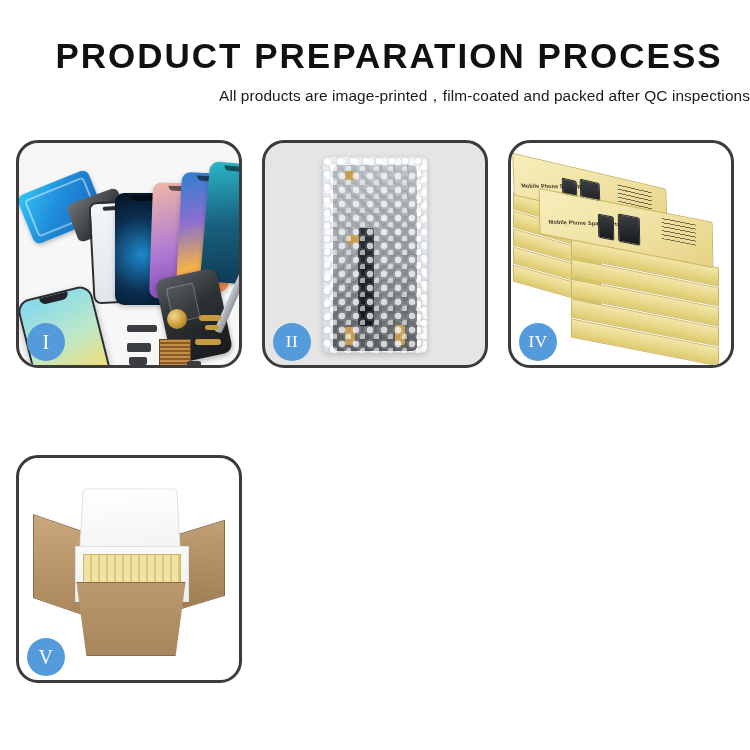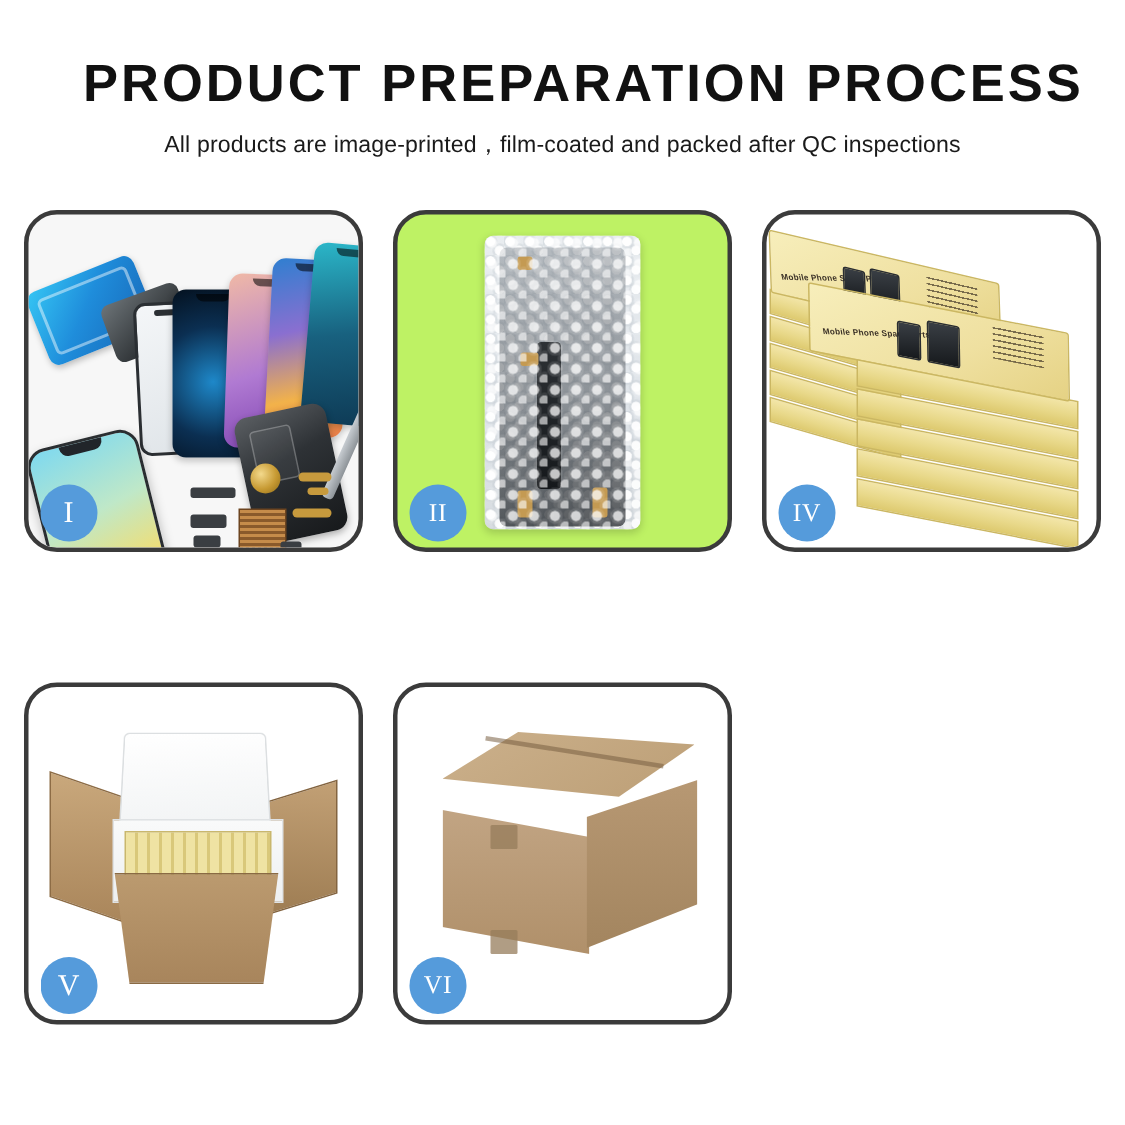--- a/index.html
+++ b/index.html
@@ -31,20 +31,21 @@
     padding-left: 28px;
   }
   .subtitle {
     margin-top: 11px;
     font-family: "Liberation Sans", sans-serif;
     font-size: 15.4px;
     font-weight: 400;
     color: #1a1a1a;
     letter-spacing: 0.1px;
     white-space: nowrap;
+    text-align: right;
   }
 
   
   .grid {
     position: absolute;
     top: 140px;
     left: 16px;
     width: 718px;
     display: grid;
     grid-template-columns: 226px 226px 226px;
@@ -199,21 +200,21 @@
   }
   .chipgrid {
     position: absolute;
     background:
       repeating-linear-gradient(0deg, #8a5a2b 0 2px, #c68c4a 2px 4px),
       repeating-linear-gradient(90deg, #8a5a2b 0 2px, #c68c4a 2px 4px);
     border: 1px solid #6d4520;
   }
 
   
-  .p2 { background: #bef264; }
+  .p2 { background: #e5e5e5; }
   .bubblepack {
     position: absolute;
     left: 58px; top: 14px;
     width: 104px; height: 196px;
     border-radius: 6px;
     background:
       radial-gradient(circle at 4px 4px, rgba(255,255,255,0.95) 0 3px, rgba(190,198,205,0.35) 3.4px 4.4px, transparent 5px) 0 0 / 13px 13px,
       radial-gradient(circle at 10px 10px, rgba(255,255,255,0.9) 0 3px, rgba(185,193,200,0.3) 3.4px 4.4px, transparent 5px) 0 0 / 13px 13px,
       linear-gradient(170deg,#e9edf0 0%, #dfe4e9 60%, #d5dade 100%);
     box-shadow: 0 2px 6px rgba(0,0,0,0.18);
@@ -519,25 +520,14 @@
       <div class="flapL"></div>
       <div class="flapR"></div>
       <div class="foamlid"></div>
       <div class="foambox"></div>
       <div class="ycontents"></div>
       <div class="cartonbody"></div>
     </div>
     <div class="badge">V</div>
   </div>
 
-  <div class="panel p6">
-    <div class="panel-photo">
-      <div class="c-top"></div>
-      <div class="c-left"></div>
-      <div class="c-right"></div>
-      <div class="c-seam"></div>
-      <div class="c-tape" style="left:62px;top:92px;width:18px;height:16px;"></div>
-      <div class="c-tape" style="left:62px;top:162px;width:18px;height:16px;"></div>
-    </div>
-    <div class="badge wide">VI</div>
-  </div>
 
 </div>
 
 </body></html>

